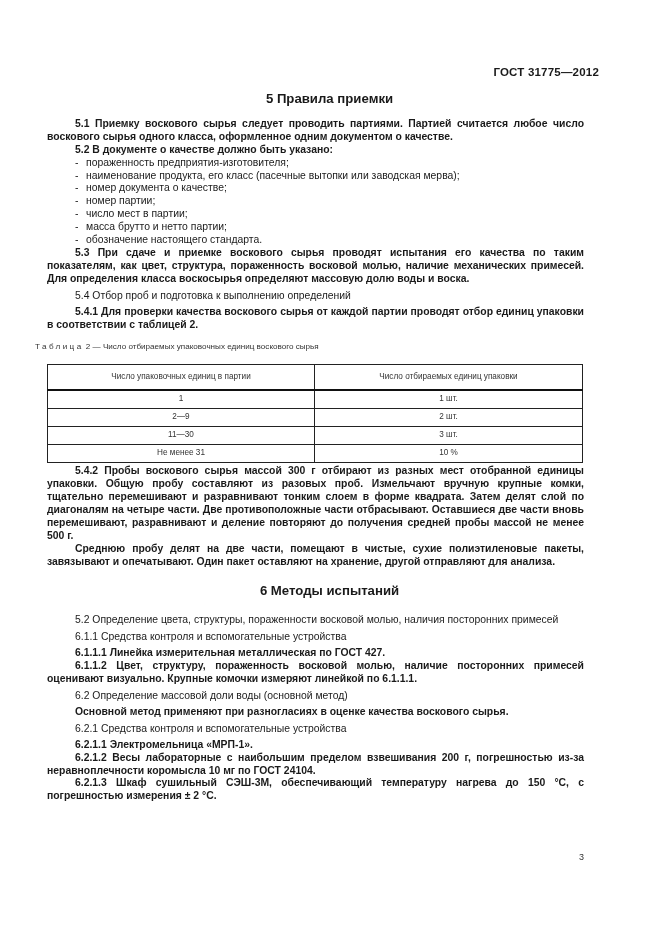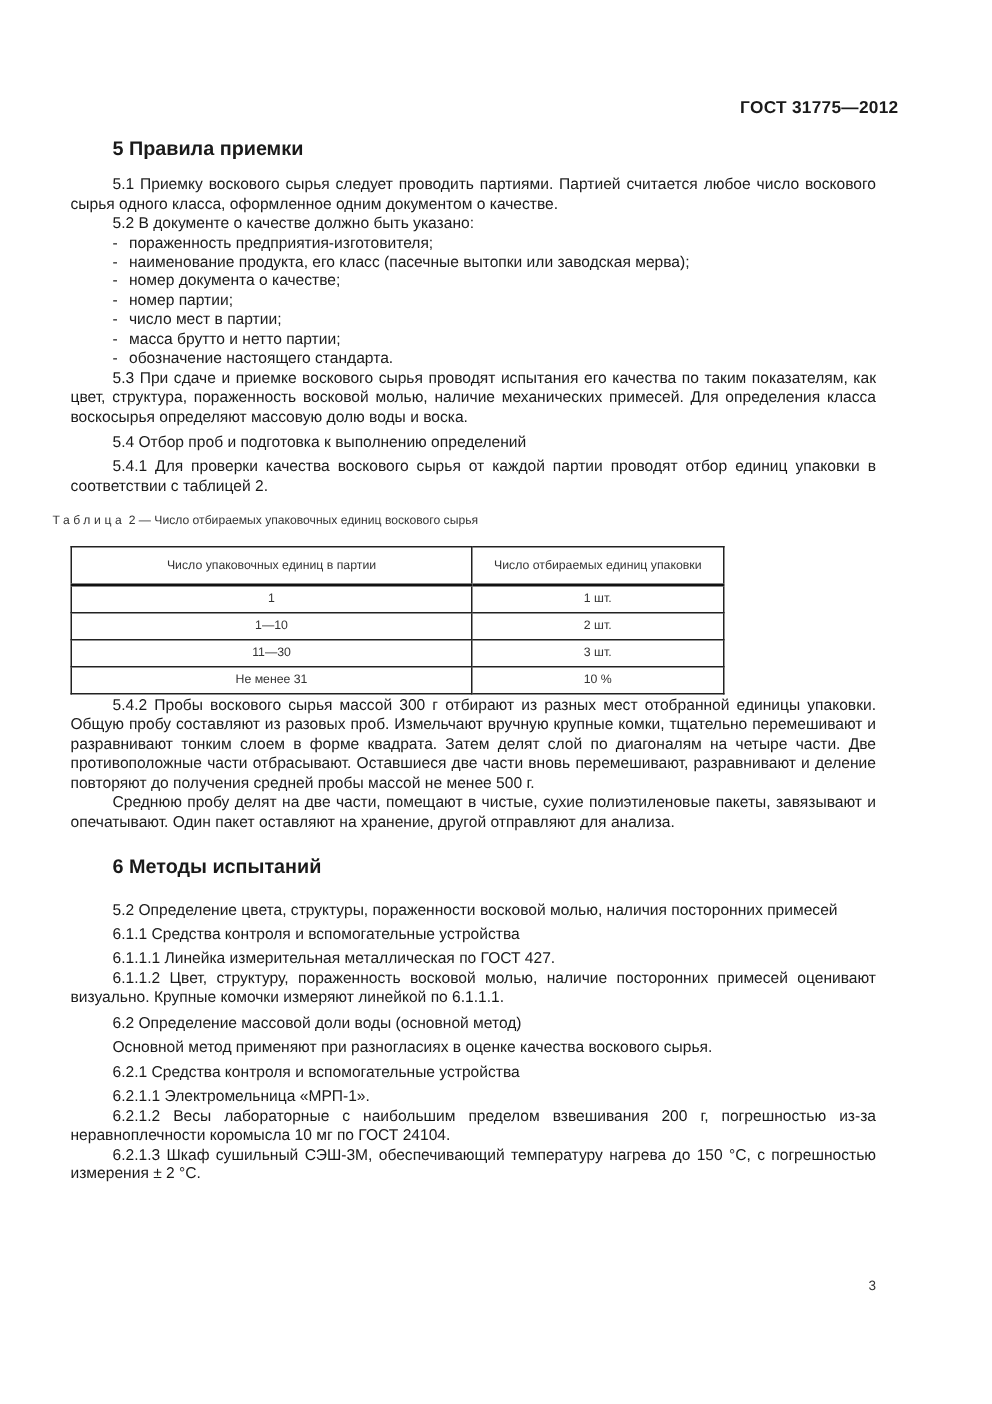--- a/index.html
+++ b/index.html
@@ -10,33 +10,33 @@
     .page { position: absolute; left: 0; top: 0; width: 661px; height: 936px; padding-left: 16px; }
     .hdr {
       position: absolute; right: 78px; top: 66px;
       font-weight: bold; font-size: 11.5px; letter-spacing: 0.2px;
     }
     .content {
       position: absolute; left: 47px; top: 88px; width: 537px;
       font-size: 10.4px; line-height: 12.9px;
     }
     .h1 {
-      font-weight: bold; font-size: 13.2px; margin: 5px 0 12px 28px;
+      font-weight: bold; font-size: 13.2px; margin: 5px 0 12px 28px; text-align: center;
     }
     .h1.s6 { margin-top: 16px; margin-bottom: 17px; }
-    .p { text-indent: 28px; text-align: justify; margin: 0; }
+    .p { text-indent: 28px; text-align: justify; margin: 0; font-weight: bold; }
     .li { margin: 0 0 0 28px; }
     .li .dash { display: inline-block; width: 11px; }
     .h3 { font-weight: normal; margin: 4px 0 3px 0; text-indent: 28px; font-size: 10.4px; }
     .cap {
       font-size: 8.1px; color: #333; margin: 10px 0 10px -12px;
     }
     .cap .sp { letter-spacing: 2.4px; }
     table.t {
-      border-collapse: collapse; width: 436px; margin: 0 0 2px 0;
+      border-collapse: collapse; width: 536px; margin: 0 0 2px 0;
       font-size: 8.2px; color: #333;
     }
     table.t td, table.t th {
       border: 1px solid #222; text-align: center; padding: 0; font-weight: normal;
       height: 17px;
     }
     table.t th { height: 24px; border-bottom: 2.5px solid #111; }
     table.t col.c1 { width: 267px; }
     .pn { position: absolute; left: 579px; top: 852px; font-size: 9px; color: #333; }
   </style>
@@ -75,21 +75,21 @@
       <tbody>
           <tr>
         <th>Число упаковочных единиц в партии</th>
         <th>Число отбираемых единиц упаковки</th>
       </tr>
       <tr>
         <td>1</td>
         <td>1 шт.</td>
       </tr>
       <tr>
-        <td>1—10</td>
+        <td>2—9</td>
         <td>2 шт.</td>
       </tr>
       <tr>
         <td>11—30</td>
         <td>3 шт.</td>
       </tr>
       <tr>
         <td>Не менее 31</td>
         <td>10 %</td>
       </tr>

